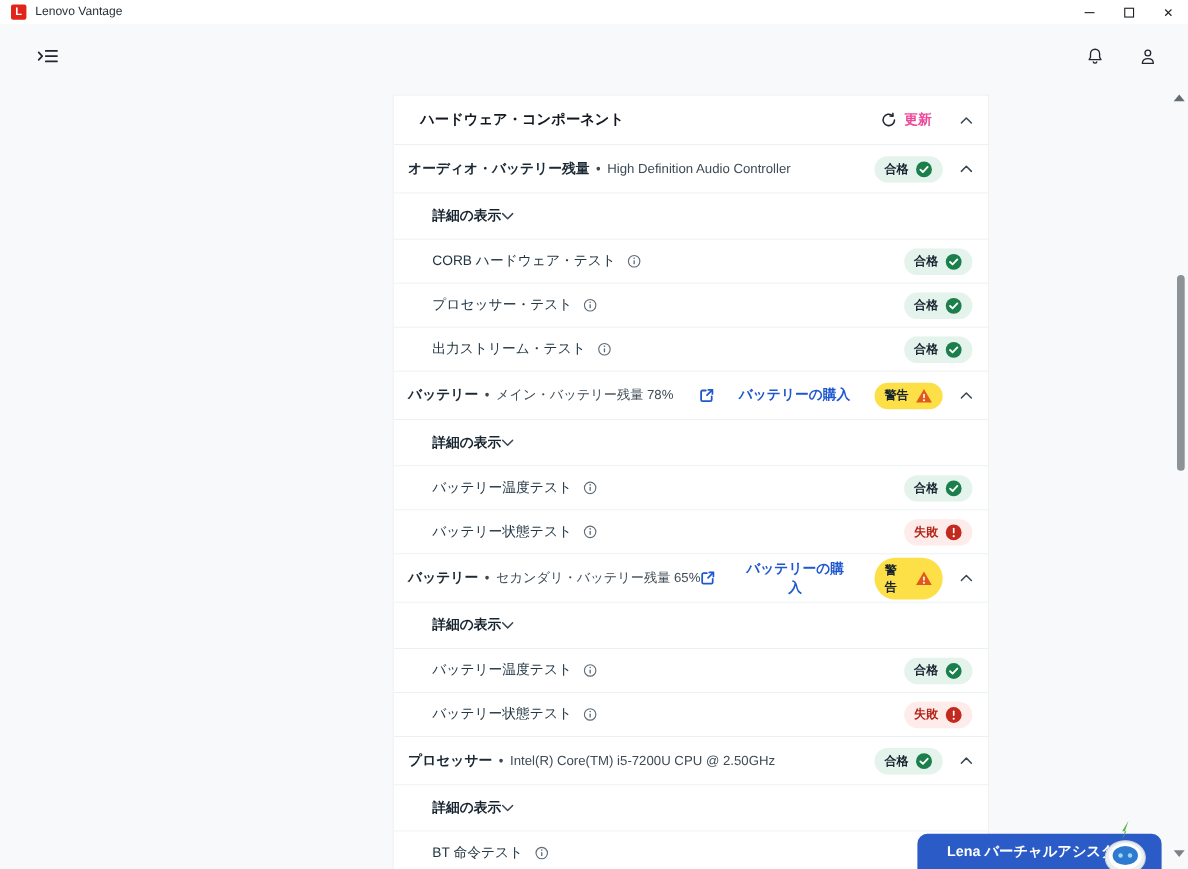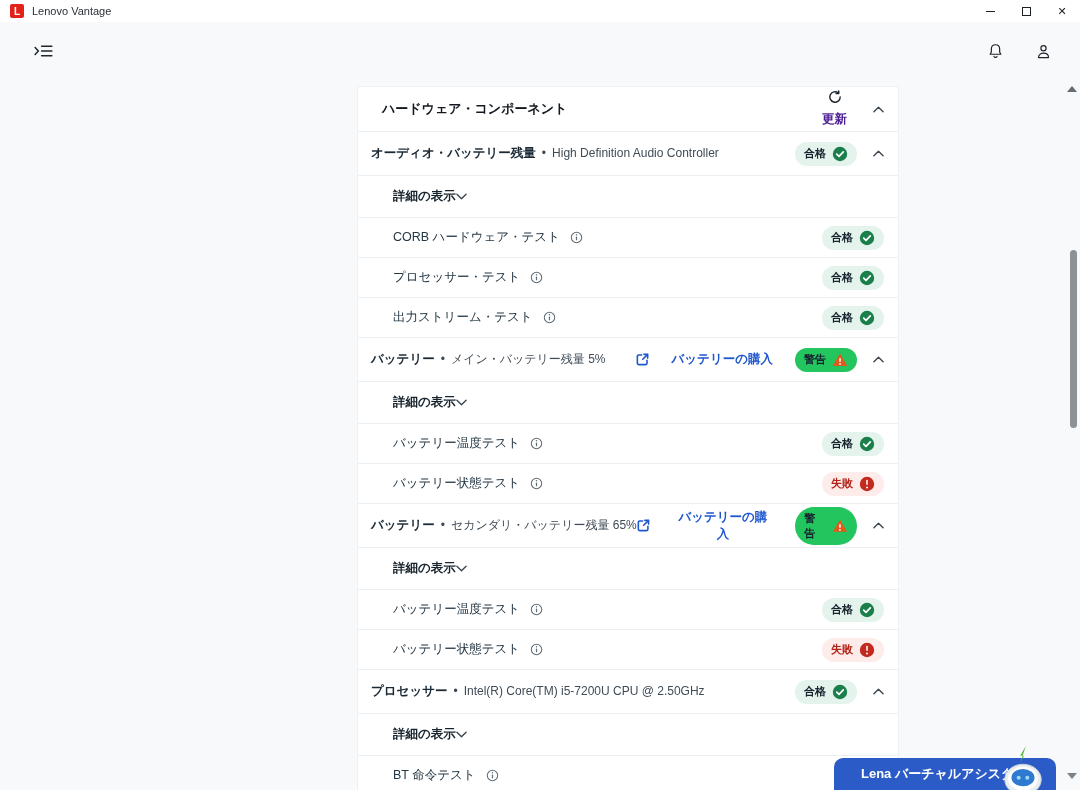--- a/index.html
+++ b/index.html
@@ -30,39 +30,39 @@
   .row { background:#fff; border-bottom:1px solid #edf0f2; display:flex; align-items:center;
          padding:0 14px 0 13px; }
   .row-head { height:45px; }
   .row-comp { height:44px; }
   .row-details, .row-test { padding-left:35px; }
   .row-details { height:42px; }
   .row-test { height:40px; }
   .panel-title { font-size:13px; font-weight:bold; color:#12181e;margin-left:11px; }
   .rightside { margin-left:auto; display:flex; align-items:center; }
   .refresh-btn { display:flex; align-items:center; gap:7px; background:none; border:none;
-                 font:inherit; font-size:12.5px; font-weight:bold; color:#4c1d95; cursor:pointer;flex-direction:column; }
+                 font:inherit; font-size:12.5px; font-weight:bold; color:#ec4899; cursor:pointer; }
   .chev-btn { background:none; border:none; margin-left:26px; cursor:pointer; display:flex; align-items:center; }
   .comp-line { display:flex; align-items:baseline; gap:6px; min-width:0; }
   .comp-title { font-size:12.5px; font-weight:bold; color:#1b2935; white-space:nowrap; }
   .comp-sep { font-size:12px; color:#3c4752; }
   .comp-sub { font-size:12px; color:#3f4b56; white-space:nowrap; }
   .buy-link { display:flex; align-items:center; gap:22px; background:none; border:none; cursor:pointer;
               font:inherit; font-size:12.5px; font-weight:bold; color:#1f57cf; margin-right:22px; }
   .details-btn { display:flex; align-items:center; gap:0; background:none; border:none; cursor:pointer;
                  font:inherit; font-size:12.5px; font-weight:bold; color:#17242e; }
   .test-name { font-size:12.5px; color:#243744; }
   .info-btn { background:none; border:none; cursor:pointer; margin-left:10px; display:flex; align-items:center; }
   
   .badge { display:inline-flex; align-items:center; gap:6px; border-radius:20px; padding:4px 9px;
            font-size:11px; font-weight:bold; color:#172430; }
   .badge .ic { display:none; }
   .badge.st-pass { background:#e4f3eb; }
   .badge.st-pass .ic-pass { display:block; }
-  .badge.st-warning { background:#22c55e; }
+  .badge.st-warning { background:#fde047; }
   .badge.st-warning .ic-warning { display:block; }
   .badge.st-fail { background:#fdecea; color:#b42318; }
   .badge.st-fail .ic-fail { display:block; }
   .comp-badge { margin-left:0; }
   .test-badge { margin-left:auto; }
   
   .sb-up, .sb-down { position:absolute; right:3px; width:0; height:0; border-left:5px solid transparent;
                      border-right:5px solid transparent; }
   .sb-up   { top:86px;  border-bottom:6px solid #646c72; }
   .sb-down { top:773px; border-top:6px solid #7a8187; }
@@ -217,21 +217,21 @@
             <path d="M4.7 8.2 L7 10.4 L11.3 5.8" fill="none" stroke="#fff" stroke-width="1.7" stroke-linecap="round" stroke-linejoin="round"></path>
           </svg>
 
       </span>
     </div>
 
     <div class="row row-comp">
       <div class="comp-line">
         <span class="comp-title">バッテリー</span>
         <span class="comp-sep">•</span>
-        <span class="comp-sub">メイン・バッテリー残量 5%</span>
+        <span class="comp-sub">メイン・バッテリー残量 78%</span>
       </div>
       <div class="rightside">
         <button class="buy-link">
           <svg viewBox="0 0 14 14" width="15" height="15">
               <path d="M6.2 2.8 H3.4 A1.2 1.2 0 0 0 2.2 4 V10.6 A1.2 1.2 0 0 0 3.4 11.8 H10 A1.2 1.2 0 0 0 11.2 10.6 V7.8" fill="none" stroke="#1f57cf" stroke-width="1.5" stroke-linecap="round"></path>
               <path d="M8.3 2.2 H11.8 V5.7" fill="none" stroke="#1f57cf" stroke-width="1.5" stroke-linecap="round" stroke-linejoin="round"></path>
               <path d="M11.6 2.4 L7.2 6.8" stroke="#1f57cf" stroke-width="1.5" stroke-linecap="round"></path>
             </svg>
           <span>バッテリーの購入</span>
         </button>

